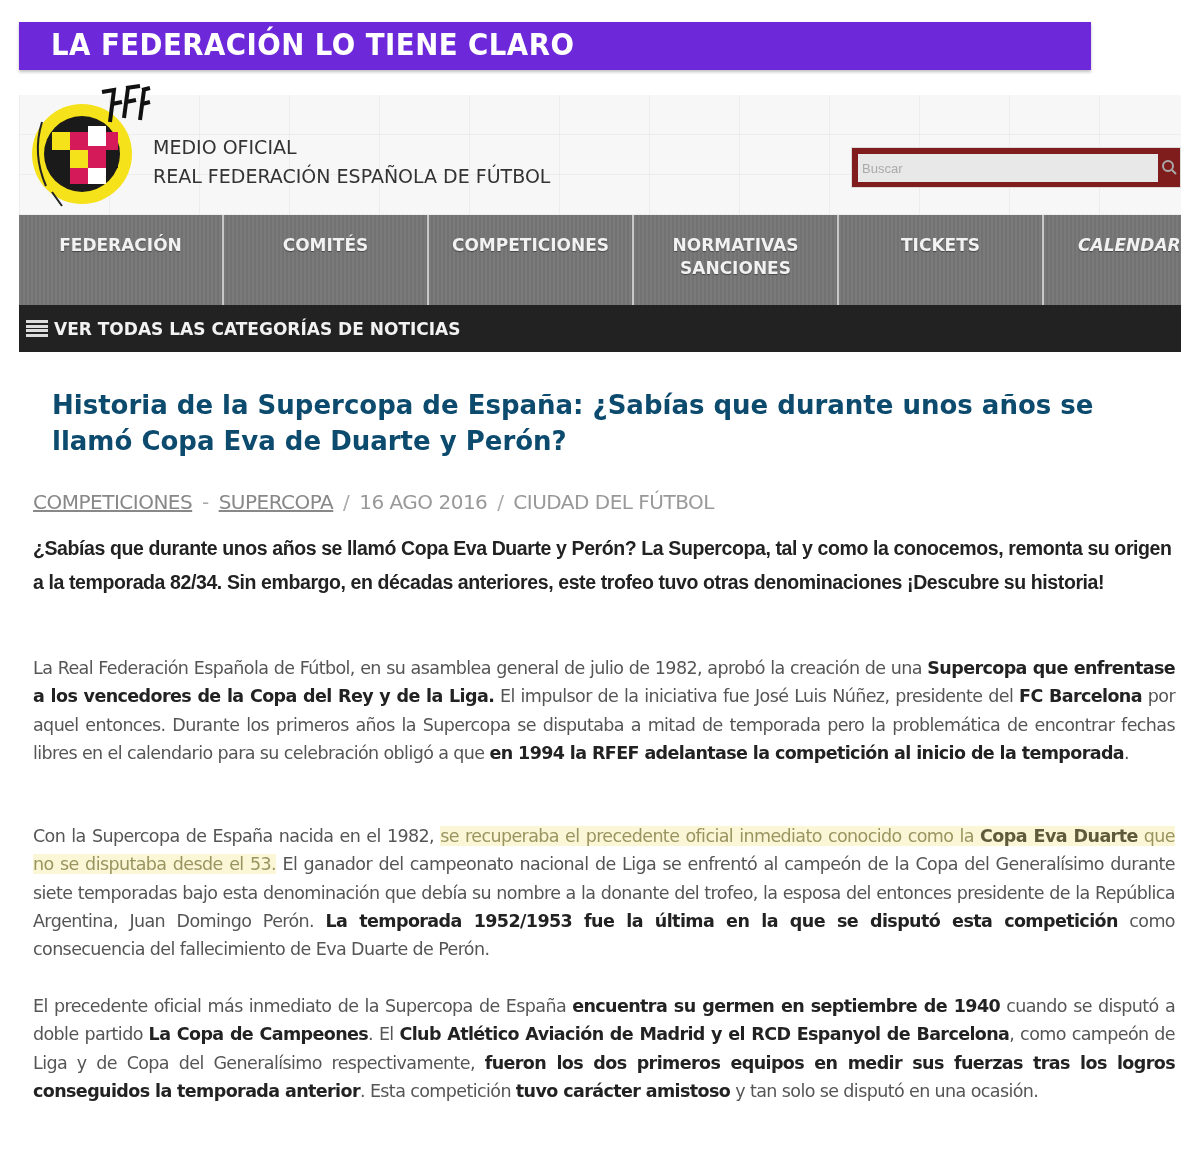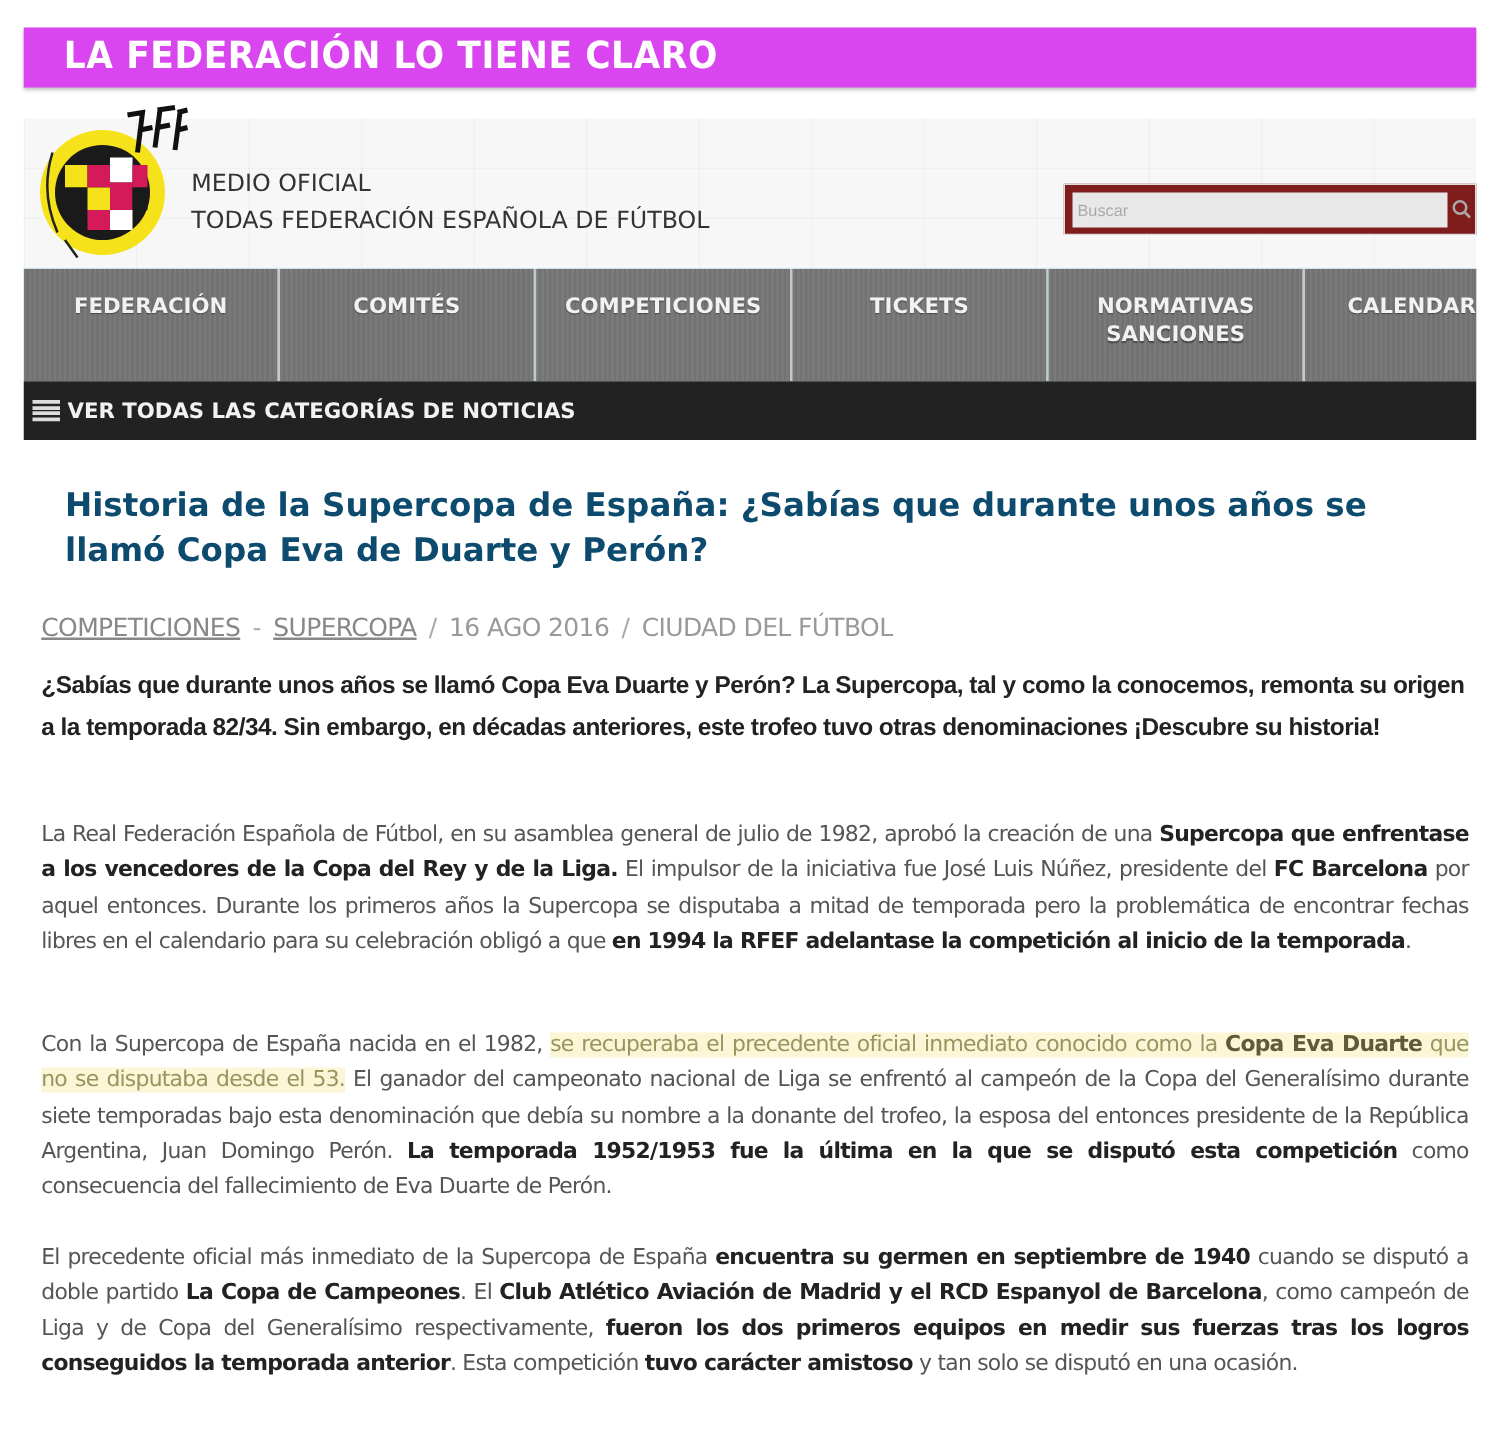--- a/index.html
+++ b/index.html
@@ -1,21 +1,21 @@
 <!DOCTYPE html>
 <html><head>
 <meta charset="utf-8">
 <style>
   * { box-sizing: border-box; margin: 0; padding: 0; }
   html, body { width: 1200px; height: 1159px; background: #ffffff; overflow: hidden; }
   body { font-family: "Liberation Sans", "DejaVu Sans", sans-serif; color: #333; position: relative; }
 
   .banner {
-    position: absolute; left: 19px; top: 22px; width: 1162px; height: 48px;
-    background: #d946ef; box-shadow: 0 2px 3px rgba(0,0,0,0.25);
+    position: absolute; left: 19px; top: 22px; width: 1072px; height: 48px;
+    background: #6d28d9; box-shadow: 0 2px 3px rgba(0,0,0,0.25);
   }
   .banner span {
     position: absolute; left: 32px; top: 5px;
     font-family: "DejaVu Sans", sans-serif; font-weight: bold; font-size: 30px;
     color: #fff; letter-spacing: 0.5px; transform: scaleX(0.92); transform-origin: left center;
   }
 
   .header {
     position: absolute; left: 19px; top: 95px; width: 1162px; height: 120px;
     background: #f7f7f7;
@@ -47,21 +47,21 @@
     position: absolute; left: 19px; top: 215px; width: 1162px; height: 90px;
     background: #7dd3fc; display: flex; overflow: hidden;
   }
   .nav-item {
     flex: 0 0 205px; height: 90px; border-right: 2px solid #c8c8c8;
     background: repeating-linear-gradient(90deg, #7a7a7a 0 2px, #727272 2px 4px);
     color: #f2f2f2; font-family: "DejaVu Sans", sans-serif; font-weight: bold;
     font-size: 17px; text-align: center; padding-top: 19px; line-height: 23px;
     text-shadow: 0 1px 1px rgba(0,0,0,0.4); white-space: pre-line;
   }
-  .nav-item:last-child { border-right: none; flex: 0 0 140px; text-align: left; padding-left: 34px; white-space: nowrap; }
+  .nav-item:last-child { border-right: none; flex: 0 0 140px; text-align: left; padding-left: 34px; white-space: nowrap; font-style: italic; }
 
   .catbar {
     position: absolute; left: 19px; top: 305px; width: 1162px; height: 47px;
     background: #222; color: #f2f2f2;
     font-family: "DejaVu Sans", sans-serif; font-weight: bold; font-size: 17px;
     display: flex; align-items: center; padding-left: 7px;
   }
   .catbar .hamb { width: 22px; height: 17px; margin-right: 6px; display: flex; flex-direction: column; justify-content: space-between; }
   .catbar .hamb i { display: block; height: 3px; background: #ddd; }
 
@@ -115,38 +115,38 @@
   <rect x="66" y="64" width="18" height="22" fill="#d51a5a"></rect>
   <rect x="84" y="68" width="12" height="18" fill="#1a1a1a"></rect>
   <rect x="48" y="86" width="18" height="16" fill="#d51a5a"></rect>
   <rect x="66" y="86" width="18" height="16" fill="#ffffff"></rect>
   <path d="M80 10 L92 8 L88 40 M90 22 L100 20 M104 6 L118 4 M106 6 L102 36 M104 20 L114 18 M120 8 L128 6 M122 8 L118 38 M120 22 L128 20" stroke="#111" stroke-width="4" fill="none"></path>
   <path d="M20 40 Q10 72 24 104 M30 110 L40 124" stroke="#222" stroke-width="2" fill="none"></path>
 </svg>
 
 <div class="header-text">
   <div>MEDIO OFICIAL</div>
-  <div>TODAS FEDERACIÓN ESPAÑOLA DE FÚTBOL</div>
+  <div>REAL FEDERACIÓN ESPAÑOLA DE FÚTBOL</div>
 </div>
 
 <div class="search">
   <input type="text" placeholder="Buscar" style="">
   <svg class="icon" viewBox="0 0 16 16">
     <circle cx="7" cy="7" r="5" stroke="#aaa" stroke-width="2" fill="none"></circle>
     <line x1="11" y1="11" x2="15" y2="15" stroke="#aaa" stroke-width="2"></line>
   </svg>
 </div>
 
 <nav class="nav">
   <div class="nav-item">FEDERACIÓN</div>
   <div class="nav-item">COMITÉS</div>
   <div class="nav-item">COMPETICIONES</div>
-  <div class="nav-item">TICKETS</div>
   <div class="nav-item">NORMATIVAS
 SANCIONES</div>
+  <div class="nav-item">TICKETS</div>
   <div class="nav-item">CALENDAR</div>
 </nav>
 
 <div class="catbar">
   <span class="hamb">
       <i></i>
       <i></i>
       <i></i>
       <i></i>
     </span>

